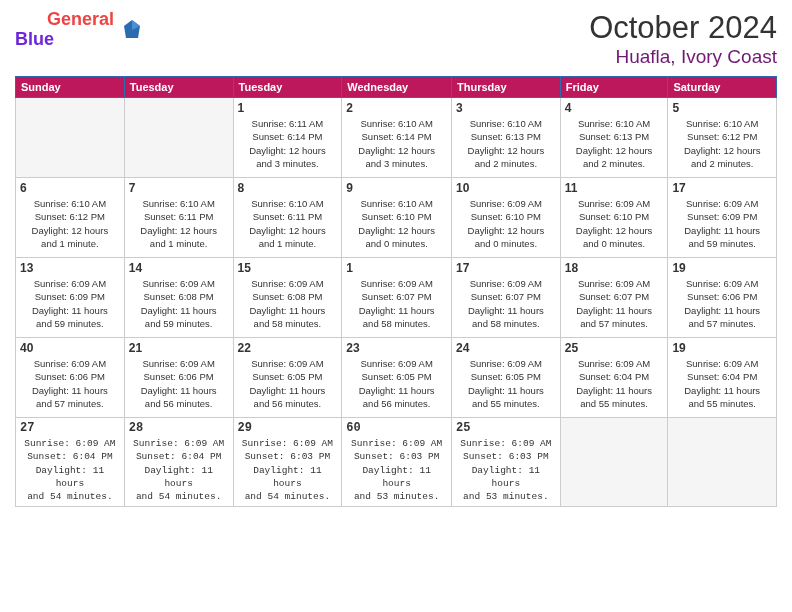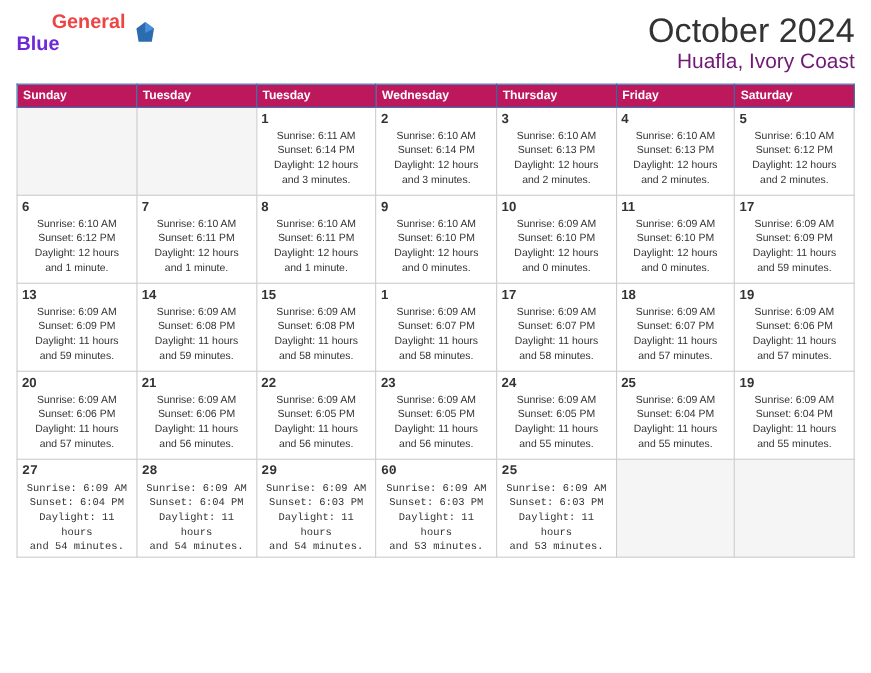--- a/index.html
+++ b/index.html
@@ -204,21 +204,21 @@
             <span class="day-num">18</span>
             <div class="day-info">Sunrise: 6:09 AM<br>Sunset: 6:07 PM<br>Daylight: 11 hours<br>and 57 minutes.</div>
           </td>
           <td>
             <span class="day-num">19</span>
             <div class="day-info">Sunrise: 6:09 AM<br>Sunset: 6:06 PM<br>Daylight: 11 hours<br>and 57 minutes.</div>
           </td>
         </tr>
         <tr>
           <td>
-            <span class="day-num">20</span>
+            <span class="day-num">40</span>
             <div class="day-info">Sunrise: 6:09 AM<br>Sunset: 6:06 PM<br>Daylight: 11 hours<br>and 57 minutes.</div>
           </td>
           <td>
             <span class="day-num">21</span>
             <div class="day-info">Sunrise: 6:09 AM<br>Sunset: 6:06 PM<br>Daylight: 11 hours<br>and 56 minutes.</div>
           </td>
           <td>
             <span class="day-num">22</span>
             <div class="day-info">Sunrise: 6:09 AM<br>Sunset: 6:05 PM<br>Daylight: 11 hours<br>and 56 minutes.</div>
           </td>

